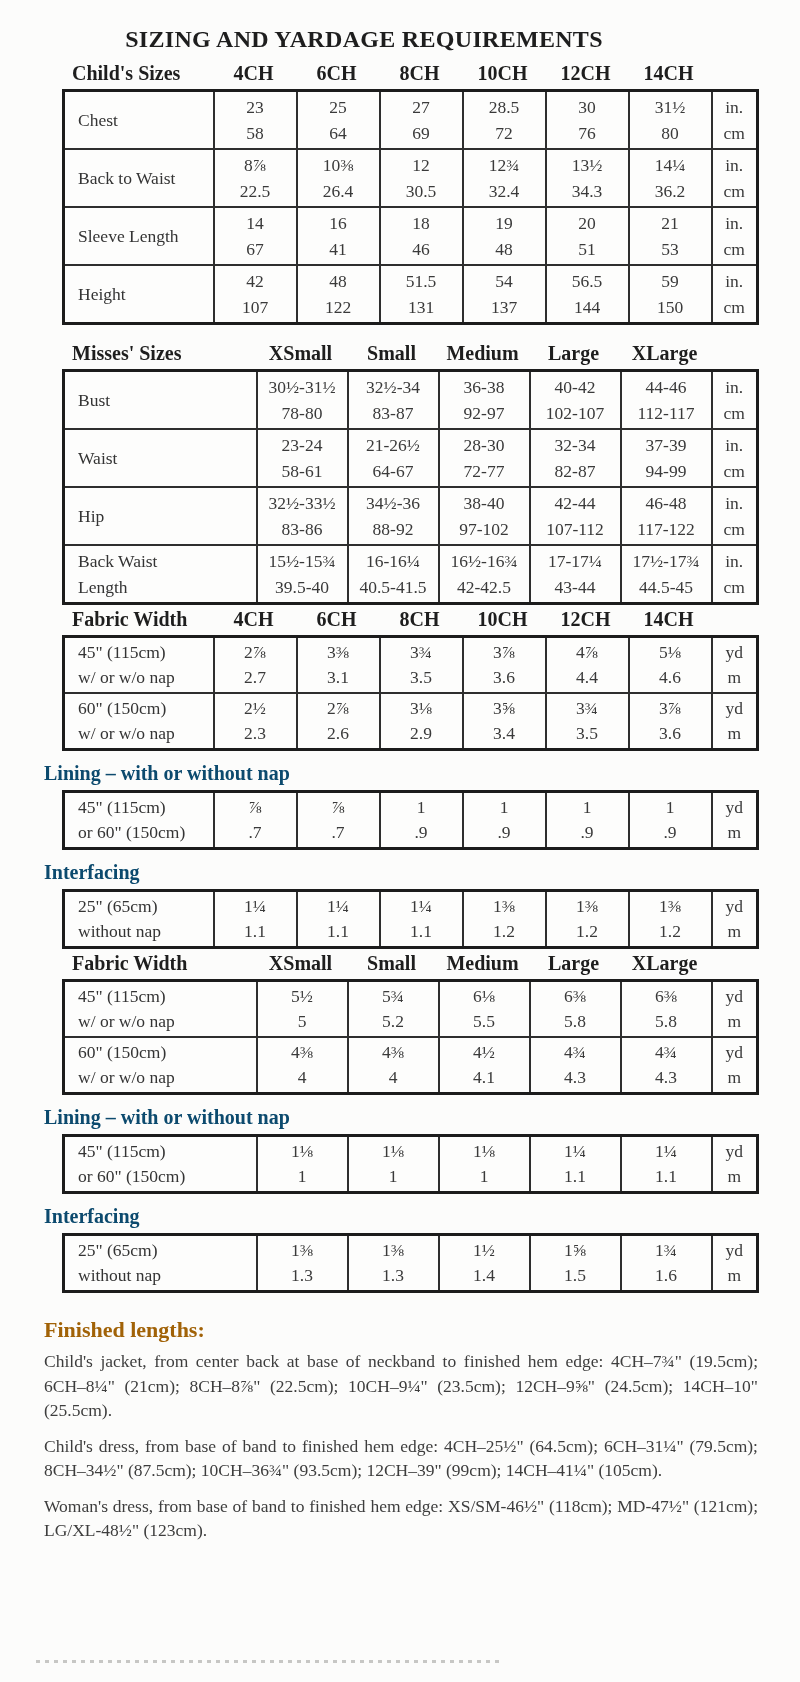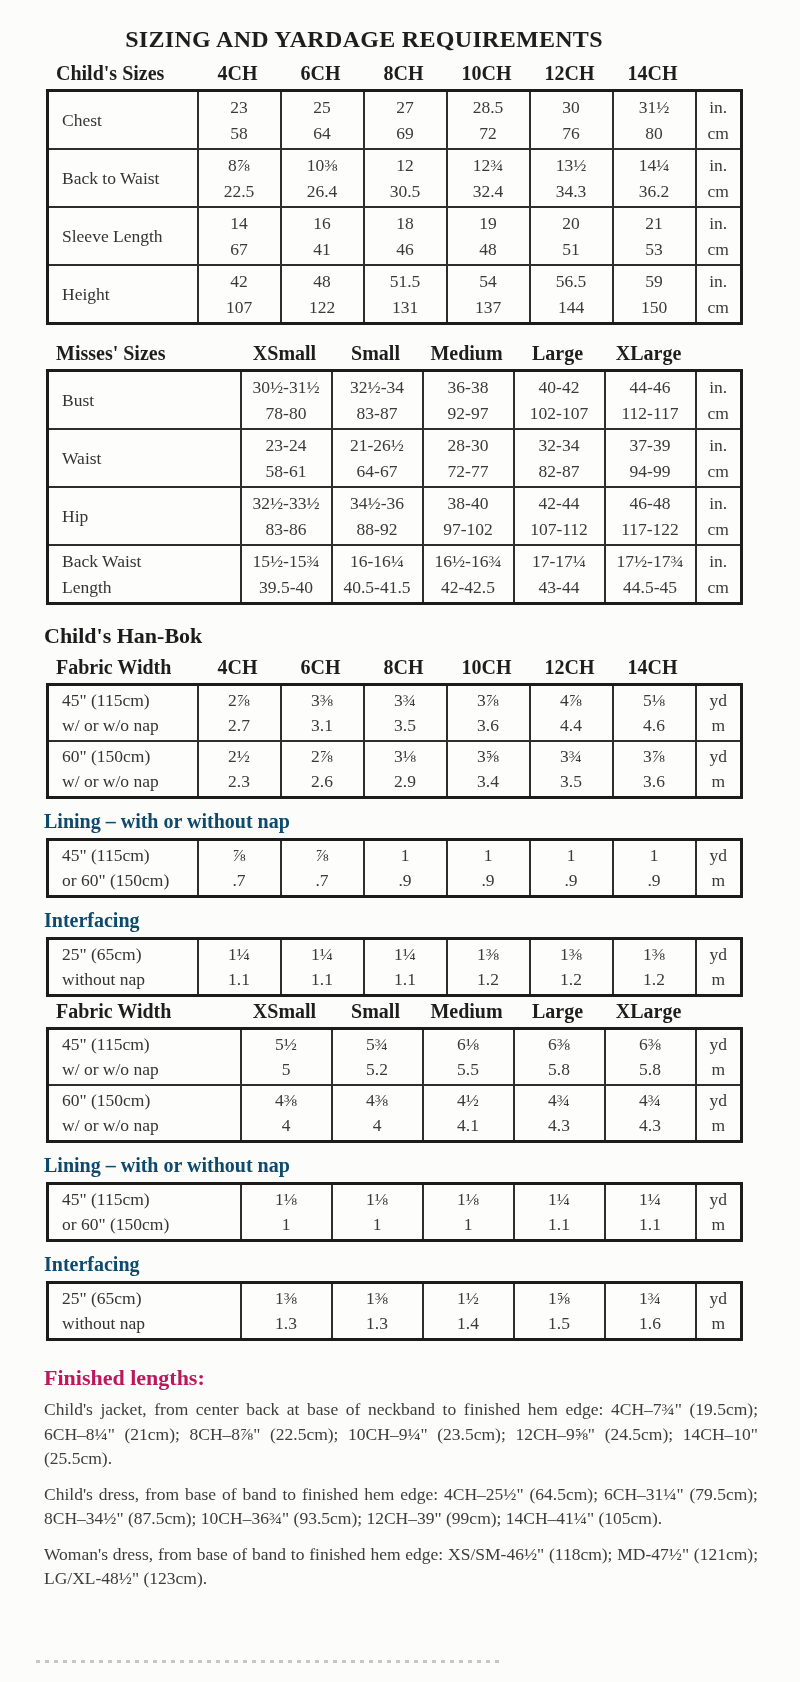--- a/index.html
+++ b/index.html
@@ -8,21 +8,21 @@
     background:#fcfcfb;color:#2b2b2b;
     font-family:"Liberation Serif","DejaVu Serif",serif;
     overflow:hidden;
   }
   .content{padding:26px 0 0 46px;}
   .title{
     width:636px;text-align:center;font-weight:bold;font-size:24px;
     letter-spacing:.3px;color:#1e1e1e;
   }
   
-  .tblock{margin-top:0;}
+  .tblock{margin-top:0;margin-left:16px;}
   table{border-collapse:collapse;table-layout:fixed;}
   .hdrtbl td{
     font-weight:bold;font-size:20px;color:#1e1e1e;
     text-align:center;padding:3px 0 4px;white-space:nowrap;overflow:visible;
   }
   .hdrtbl td.hdr-label{text-align:left;padding-left:10px;font-size:20px;}
   .bodytbl{border:3px solid #1c1c1c;background:#fdfdfc;}
   .bodytbl td{border:2px solid #2e2e2e;padding:2px 0;vertical-align:middle;}
   .ln{height:26px;line-height:26px;font-size:17.5px;color:#3a3a3a;white-space:nowrap;}
   .compact .ln{height:25px;line-height:25px;}
@@ -31,21 +31,21 @@
   td.val .ln,td.unit .ln{text-align:center;}
   
   .sect-heading{
     font-weight:bold;font-size:22px;color:#1c1c1c;margin:18px 0 4px -2px;white-space:nowrap;
   }
   .sub-heading{
     font-weight:bold;font-size:20px;color:#0c4a6e;margin:11px 0 5px -2px;white-space:nowrap;
   }
   .gap-sm{height:14px;}
   
-  .fin-heading{font-weight:bold;font-size:22px;color:#be185d;margin:24px 0 6px -2px;}
+  .fin-heading{font-weight:bold;font-size:22px;color:#a16207;margin:24px 0 6px -2px;}
   .para{
     width:714px;margin:0 0 11px -2px;text-align:justify;
     font-size:17.5px;line-height:24.5px;color:#3d3d3d;
   }
   
   .artifact{
     position:absolute;left:36px;top:1660px;width:468px;height:3px;
     background:repeating-linear-gradient(90deg,#b5b5b2 0 4px,transparent 4px 9px);
     opacity:.75;
   }
@@ -380,21 +380,20 @@
             </td>
             <td class="unit">
               <div class="ln">in.</div>
               <div class="ln">cm</div>
             </td>
           </tr>
         </tbody>
       </table>
     </div>
 
-  <div class="sect-heading">Child's Han-Bok</div>
 
   <div class="tblock compact">
       <table class="hdrtbl" style="width: 694px;">
         <colgroup>
           <col style="width: 150px;">
           <col style="width: 83px;">
           <col style="width: 83px;">
           <col style="width: 83px;">
           <col style="width: 83px;">
           <col style="width: 83px;">

